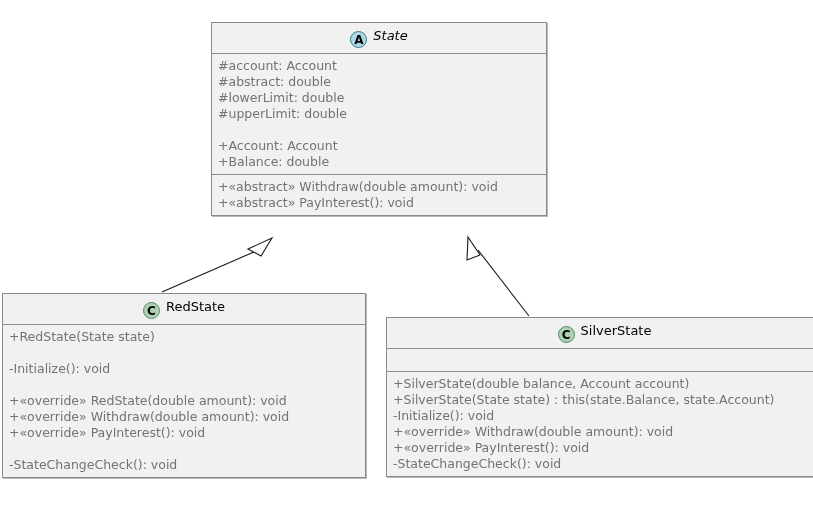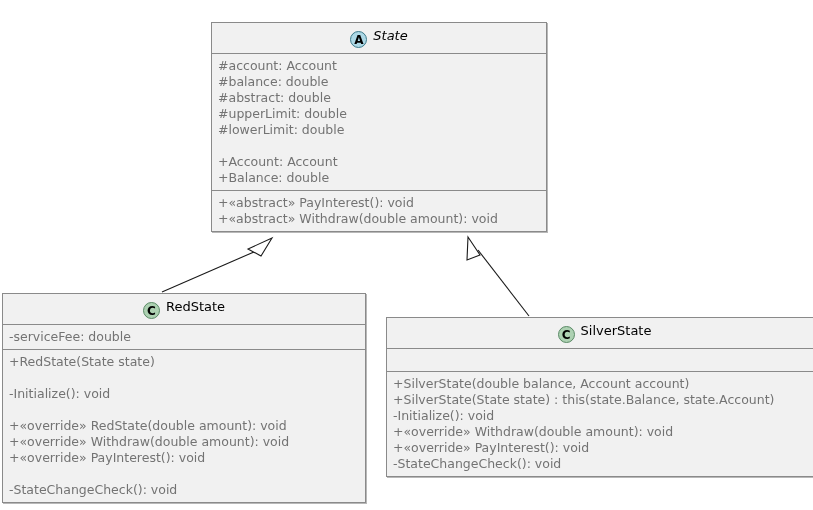--- a/index.html
+++ b/index.html
@@ -135,40 +135,36 @@
       <polygon points="468,237 480,255 467,260"></polygon>
     </g>
   </svg>
 
   <div class="uml-class" id="class-state">
     <div class="class-header">
       <span class="class-icon icon-abstract">A</span><span class="class-title abstract">State</span>
     </div>
     <div class="compartment">
       <div class="member">#account: Account</div>
-      <div class="member">#balance: double</div>
       <div class="member">#abstract: double</div>
+      <div class="member">#lowerLimit: double</div>
       <div class="member">#upperLimit: double</div>
-      <div class="member">#lowerLimit: double</div>
       <div class="member blank"></div>
       <div class="member">+Account: Account</div>
       <div class="member">+Balance: double</div>
     </div>
     <div class="compartment">
+      <div class="member">+«abstract» Withdraw(double amount): void</div>
       <div class="member">+«abstract» PayInterest(): void</div>
-      <div class="member">+«abstract» Withdraw(double amount): void</div>
     </div>
   </div>
 
   <div class="uml-class" id="class-redstate">
     <div class="class-header">
       <span class="class-icon icon-class">C</span><span class="class-title">RedState</span>
-    </div>
-    <div class="compartment">
-      <div class="member">-serviceFee: double</div>
     </div>
     <div class="compartment">
       <div class="member">+RedState(State state)</div>
       <div class="member blank"></div>
       <div class="member">-Initialize(): void</div>
       <div class="member blank"></div>
       <div class="member">+«override» RedState(double amount): void</div>
       <div class="member">+«override» Withdraw(double amount): void</div>
       <div class="member">+«override» PayInterest(): void</div>
       <div class="member blank"></div>

